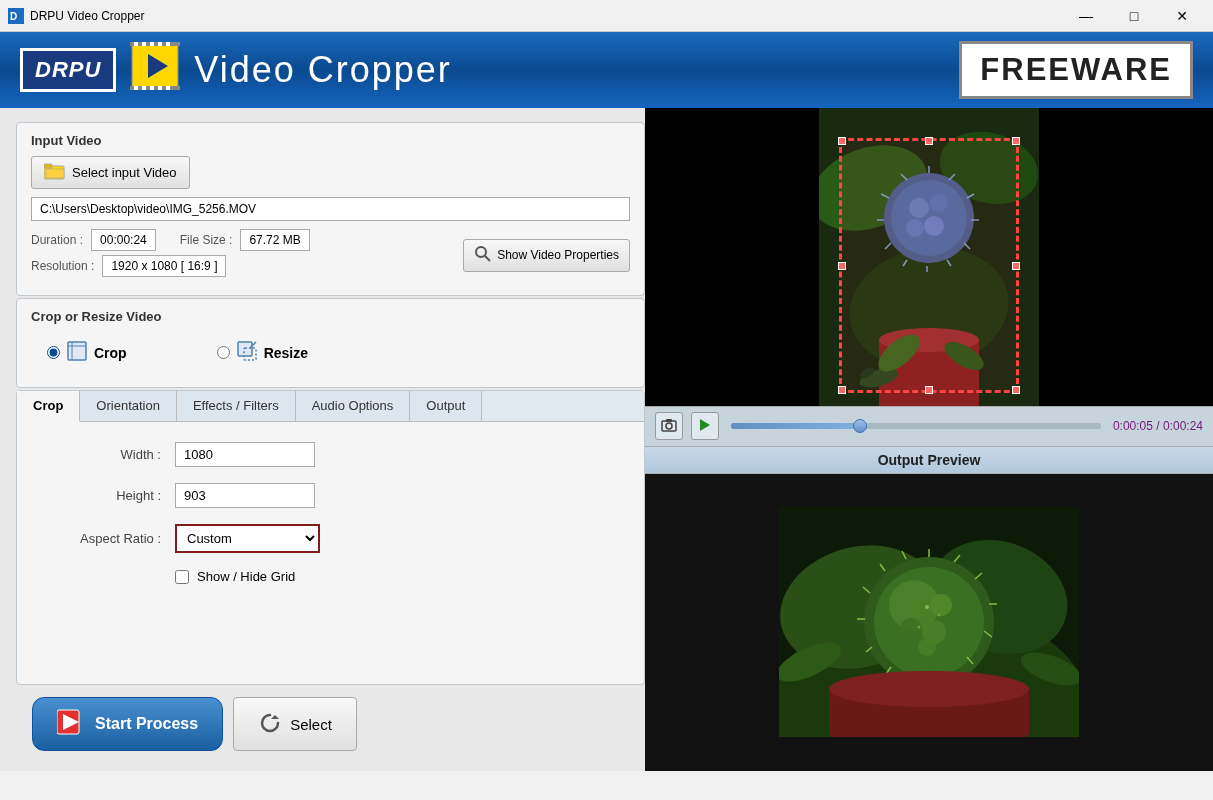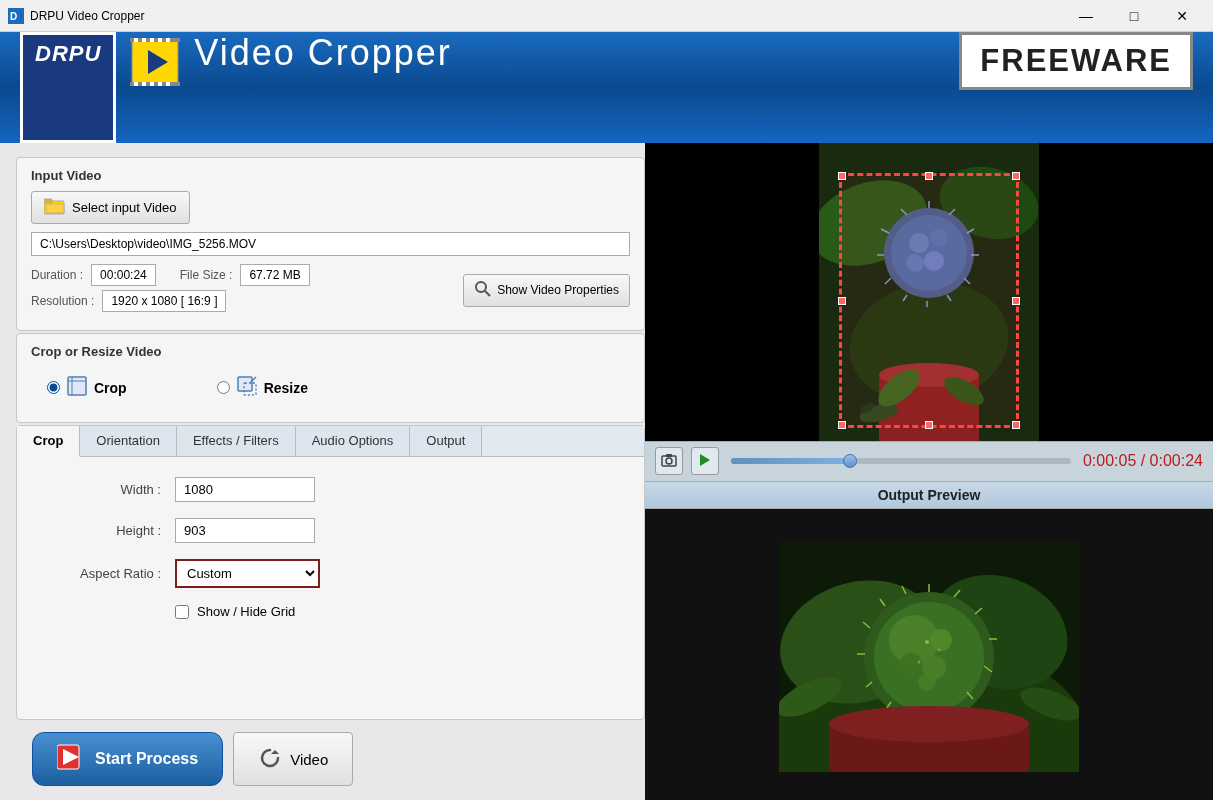--- a/index.html
+++ b/index.html
@@ -47,22 +47,23 @@
       display: flex;
       align-items: center;
       justify-content: center;
       font-size: 14px;
       color: #000;
     }
 
     
     .banner {
       background: linear-gradient(180deg, #1a6abf 0%, #0a4a8f 50%, #1565c0 100%);
-      height: 111px;
-      display: flex;
+      height: 76px;
+      display: flex;
+      align-items: center;
       padding: 0 20px;
       position: relative;
     }
     .drpu-logo {
       background: #1a3a80;
       border: 3px solid #fff;
       color: #fff;
       font-size: 22px;
       font-weight: 900;
       font-style: italic;
@@ -408,22 +409,22 @@
       top: 50%;
       left: 35%;
       transform: translate(-50%, -50%);
       width: 14px;
       height: 14px;
       background: linear-gradient(180deg, #a0c0e8, #6090c8);
       border: 1px solid #4070b0;
       border-radius: 50%;
     }
     .time-display {
-      font-size: 16px;
-      color: #b91c1c;
+      font-size: 12px;
+      color: #701a75;
       white-space: nowrap;
     }
 
     
     .output-preview-label {
       background: linear-gradient(180deg, #c8d8e8, #b0c8dc);
       border-top: 1px solid #aaa;
       border-bottom: 1px solid #aaa;
       text-align: center;
       padding: 5px;
@@ -608,21 +609,21 @@
         </span>
         <span>Start Process</span>
       </button>
       <button class="reset-btn">
         <span>
           <svg width="24" height="24" viewBox="0 0 24 24">
             <path d="M12 4 A8 8 0 1 0 20 12" fill="none" stroke="#555" stroke-width="2.5" stroke-linecap="round"></path>
             <polygon points="17,4 21,8 13,8" fill="#555"></polygon>
           </svg>
         </span>
-        <span>Video</span>
+        <span>Select</span>
       </button>
     </div>
 
   </div>
 
   <div class="right-panel">
 
     <div class="video-preview-top">
       <div class="video-canvas">
         <div class="video-bg"></div>

